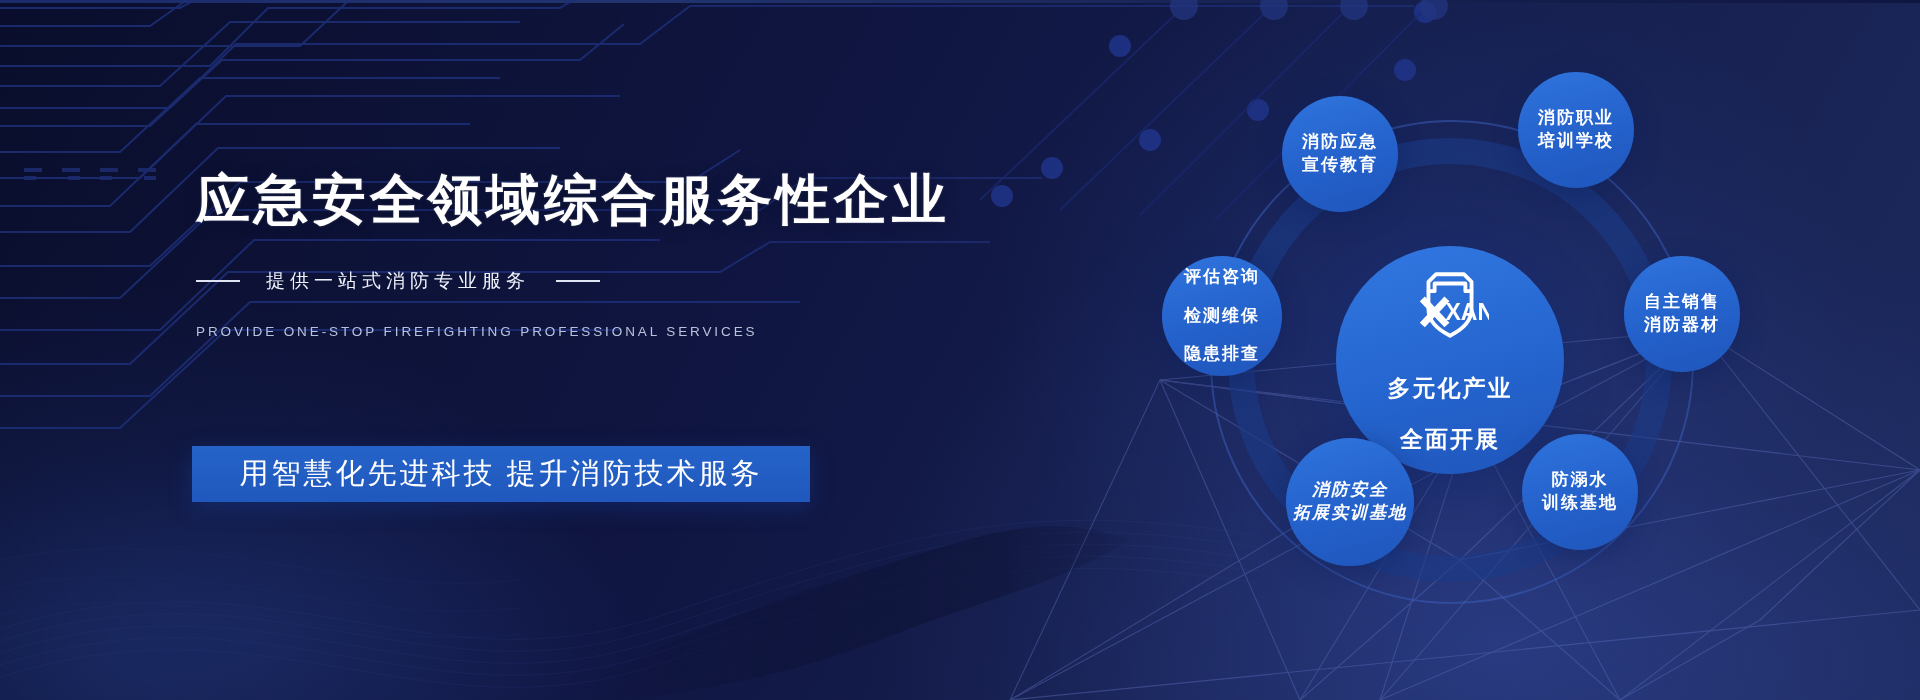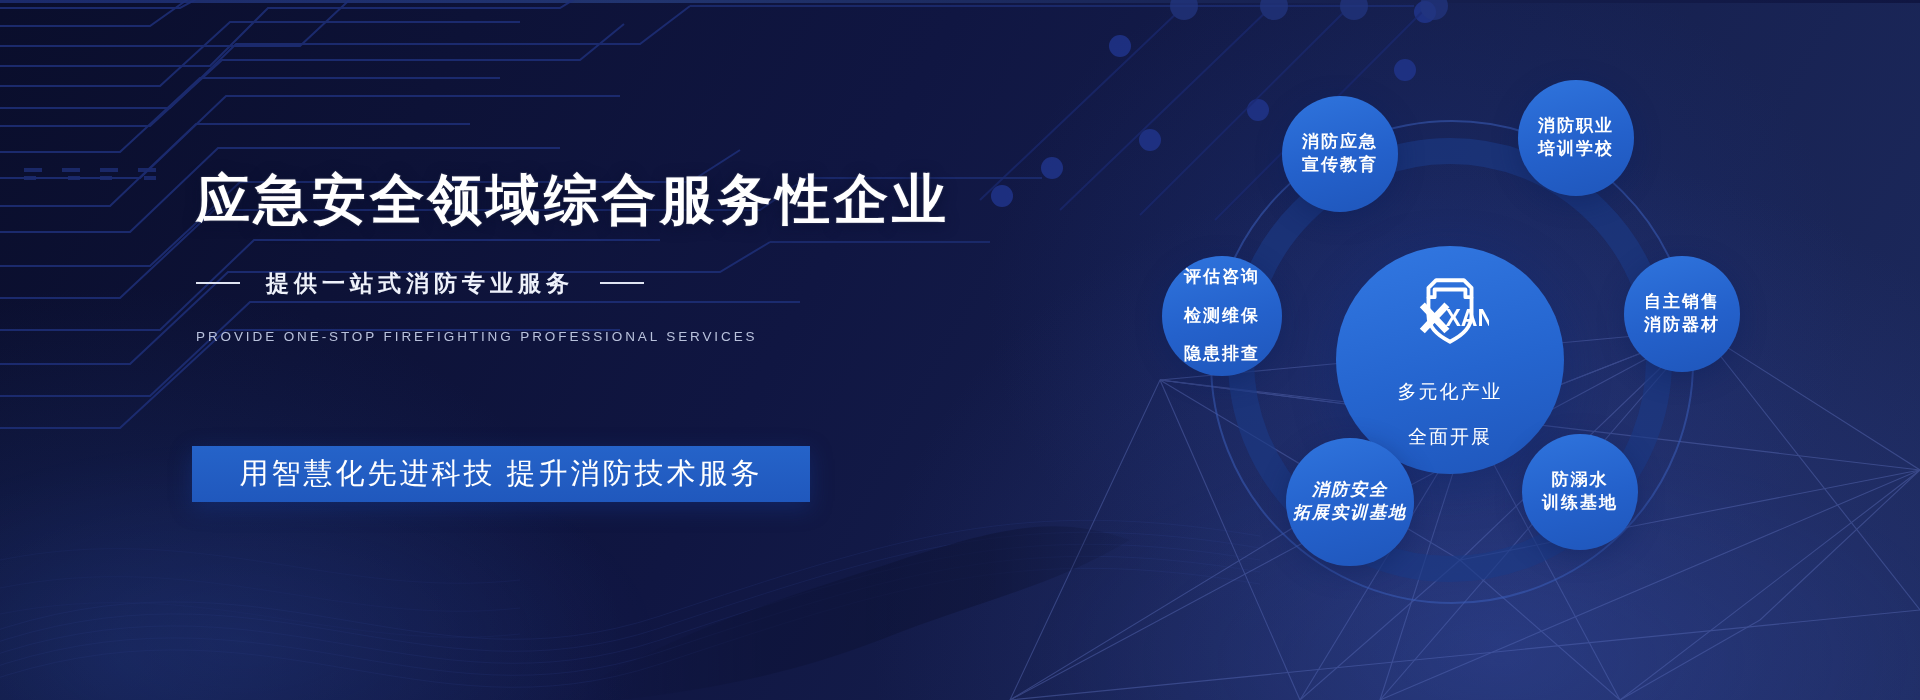--- a/index.html
+++ b/index.html
@@ -31,21 +31,21 @@
   #main-title {
     font-size:54px; font-weight:bold; color:#ffffff; letter-spacing:4px;
     line-height:1.18; white-space:nowrap;
     text-shadow:0 2px 14px rgba(8,14,46,.85), 0 0 2px rgba(255,255,255,.35);
   }
 
   #subtitle-row {
     display:flex; align-items:center; gap:26px; margin-top:36px; white-space:nowrap;
   }
   .rule { width:44px; height:2px; background:#dfe4f2; flex:none; }
-  #subtitle-cn { font-size:23px; color:#eef1fa; letter-spacing:5px; font-weight:700; }
+  #subtitle-cn { font-size:19px; color:#eef1fa; letter-spacing:5px; font-weight:400; }
 
   #subtitle-en {
     margin-top:30px; font-size:13.5px; color:#b9c2dc;
     letter-spacing:2.9px; font-weight:400; white-space:nowrap;
   }
 
   #cta-bar {
     position:absolute; left:192px; top:446px;
     width:618px; height:56px;
     background:linear-gradient(180deg,#2563c9 0%,#2058bd 100%);
@@ -81,26 +81,26 @@
   .bubble.small { width:116px; height:116px; font-size:17px; }
   .bubble.small-3 { width:120px; height:120px; font-size:17px;gap:16px; }
   .bubble.wide { width:128px; height:128px; font-size:17px; }
 
   #bubble-center {
     left:236px; top:186px; width:228px; height:228px;
     background:linear-gradient(165deg,#3278e2 0%,#2565cf 55%,#1f56bb 100%);
     box-shadow:0 10px 40px rgba(16,40,110,.55);
     gap:20px;
   }
-  #bubble-center .center-label { font-size:19px; font-weight:normal; letter-spacing:2px; line-height:1.34; }
+  #bubble-center .center-label { font-size:23px; font-weight:bold; letter-spacing:2px; line-height:1.34; }
 
   #shield-logo { width:78px; height:80px; margin-bottom:8px; }
 
   #b-top-left    { left:182px; top:36px;  }
-  #b-top-right   { left:418px; top:20px;  }
+  #b-top-right   { left:418px; top:12px;  }
   #b-right       { left:524px; top:196px; }
   #b-bottom-right{ left:422px; top:374px; }
   #b-bottom-left { left:186px; top:378px;font-style:italic; }
   #b-left        { left:62px;  top:196px; }
 </style>
 </head>
 <body>
 
 <div id="banner">
 

